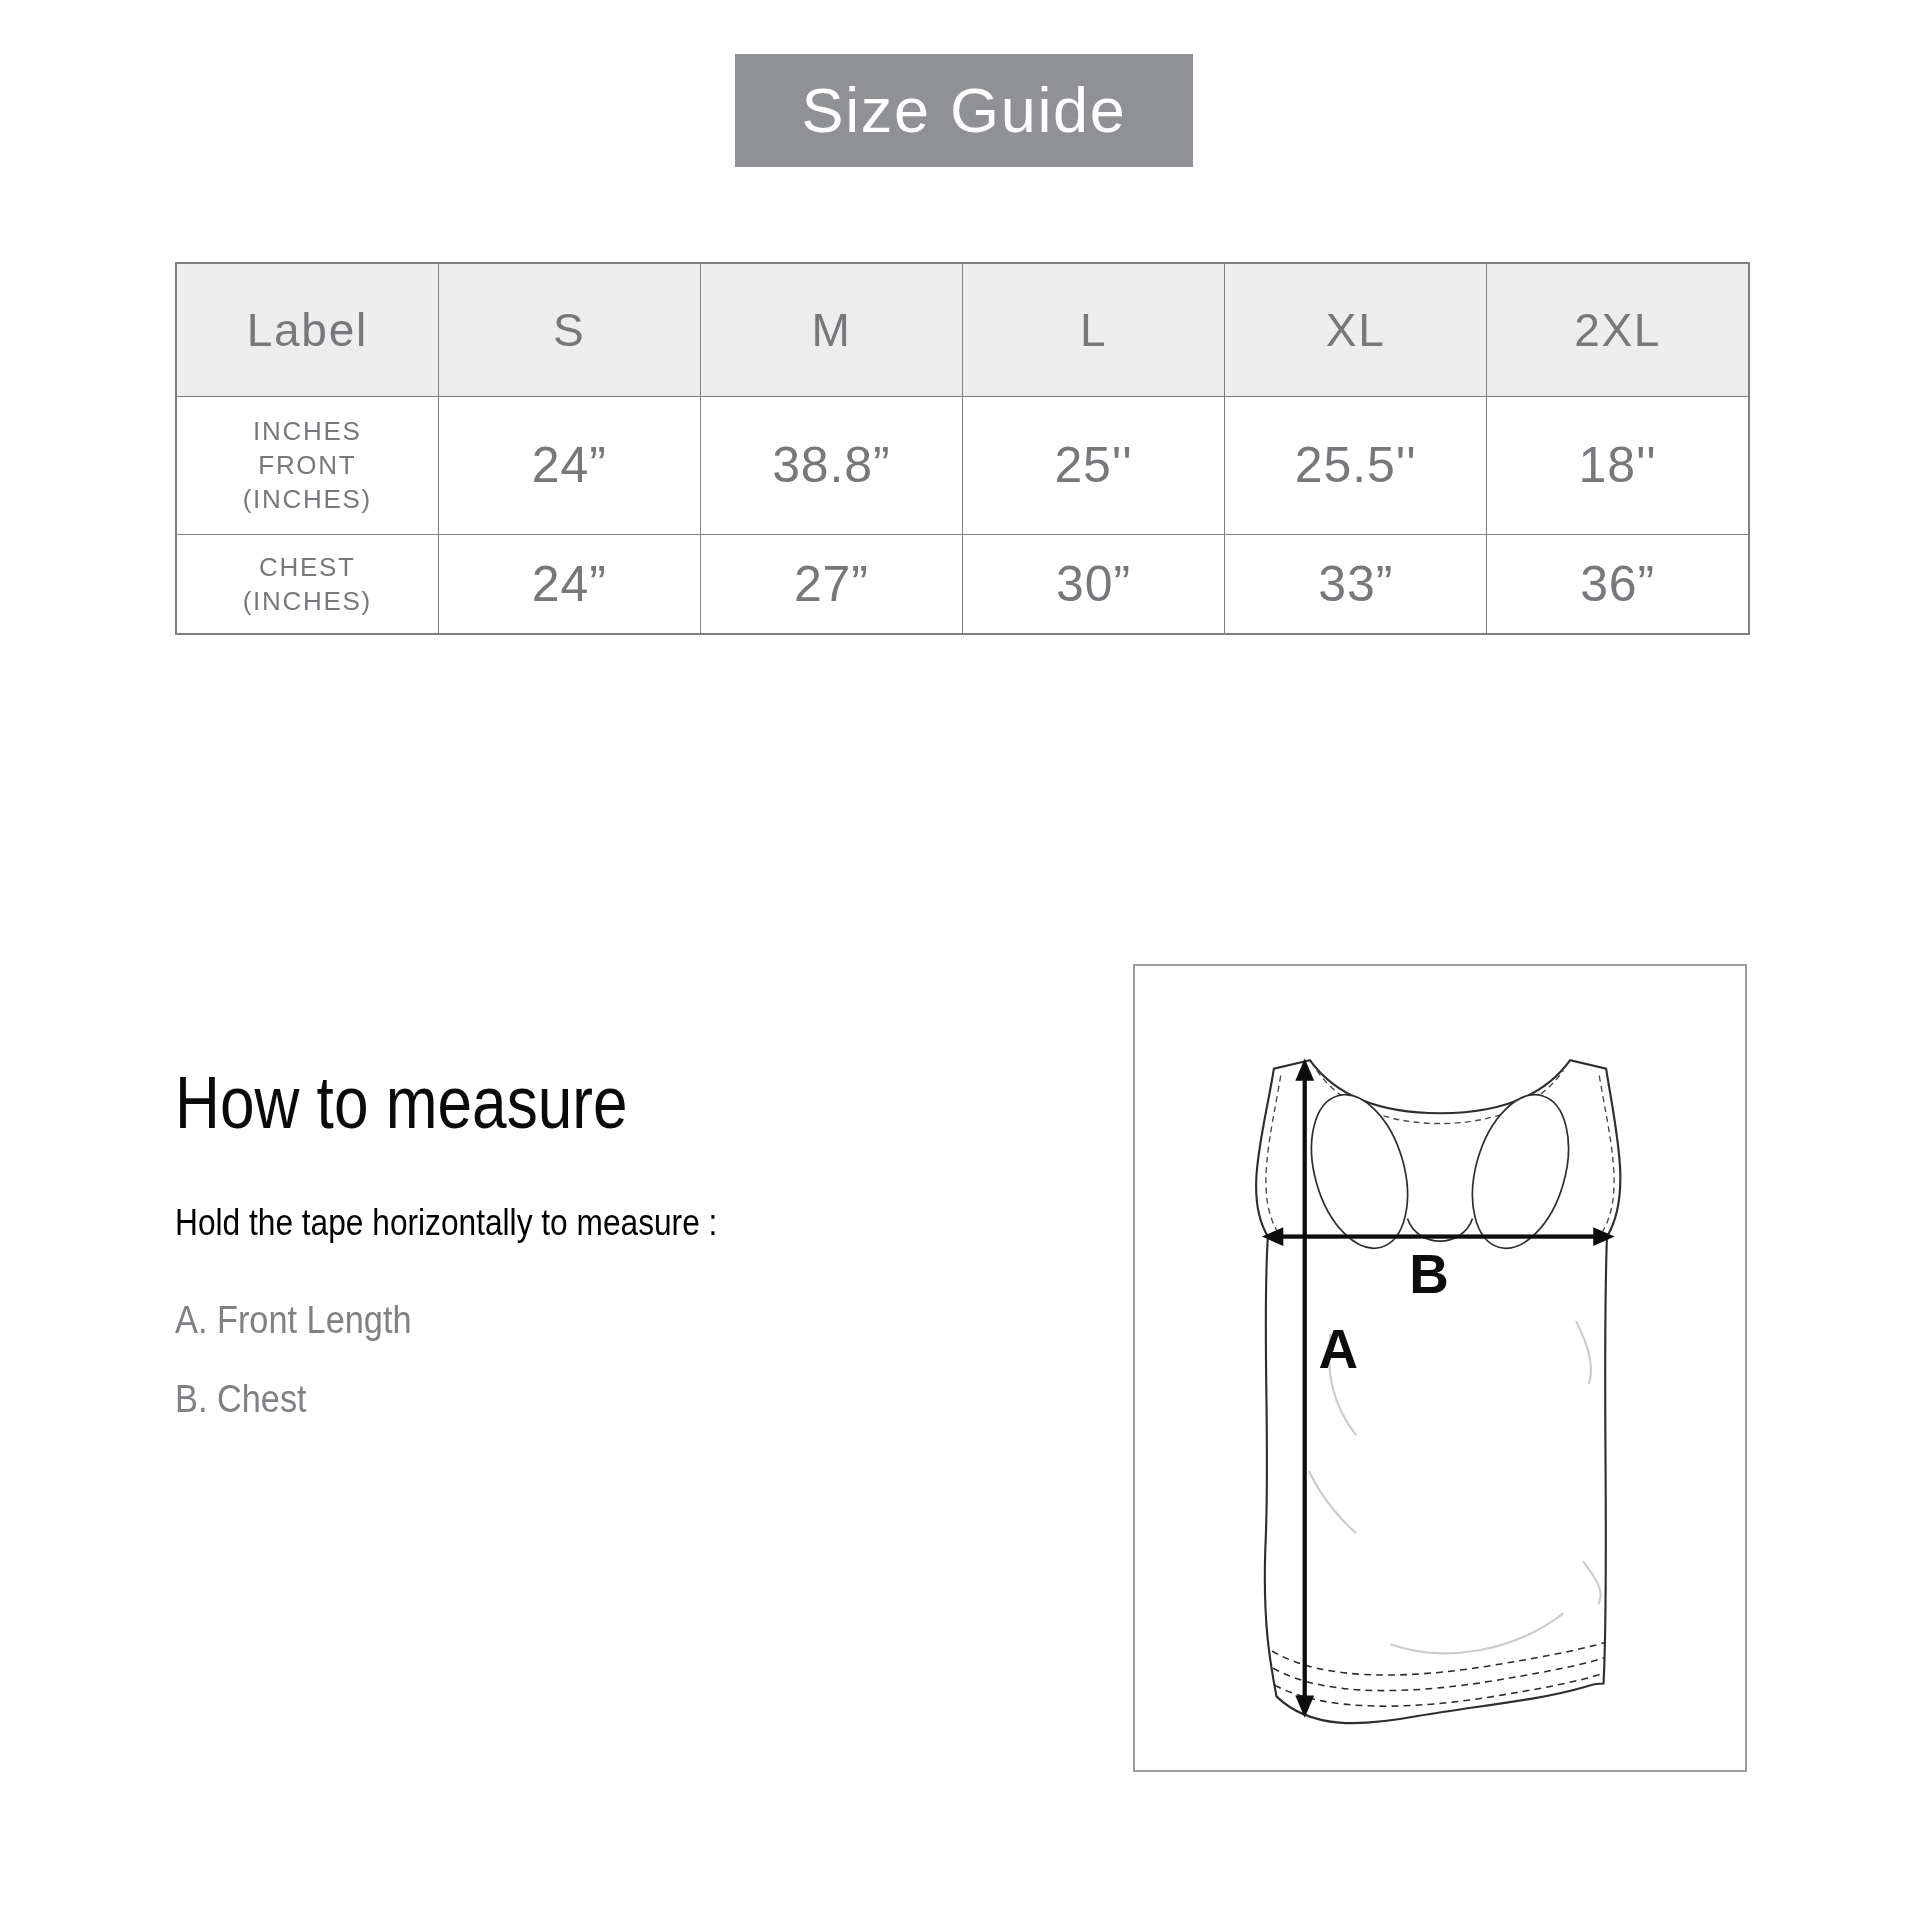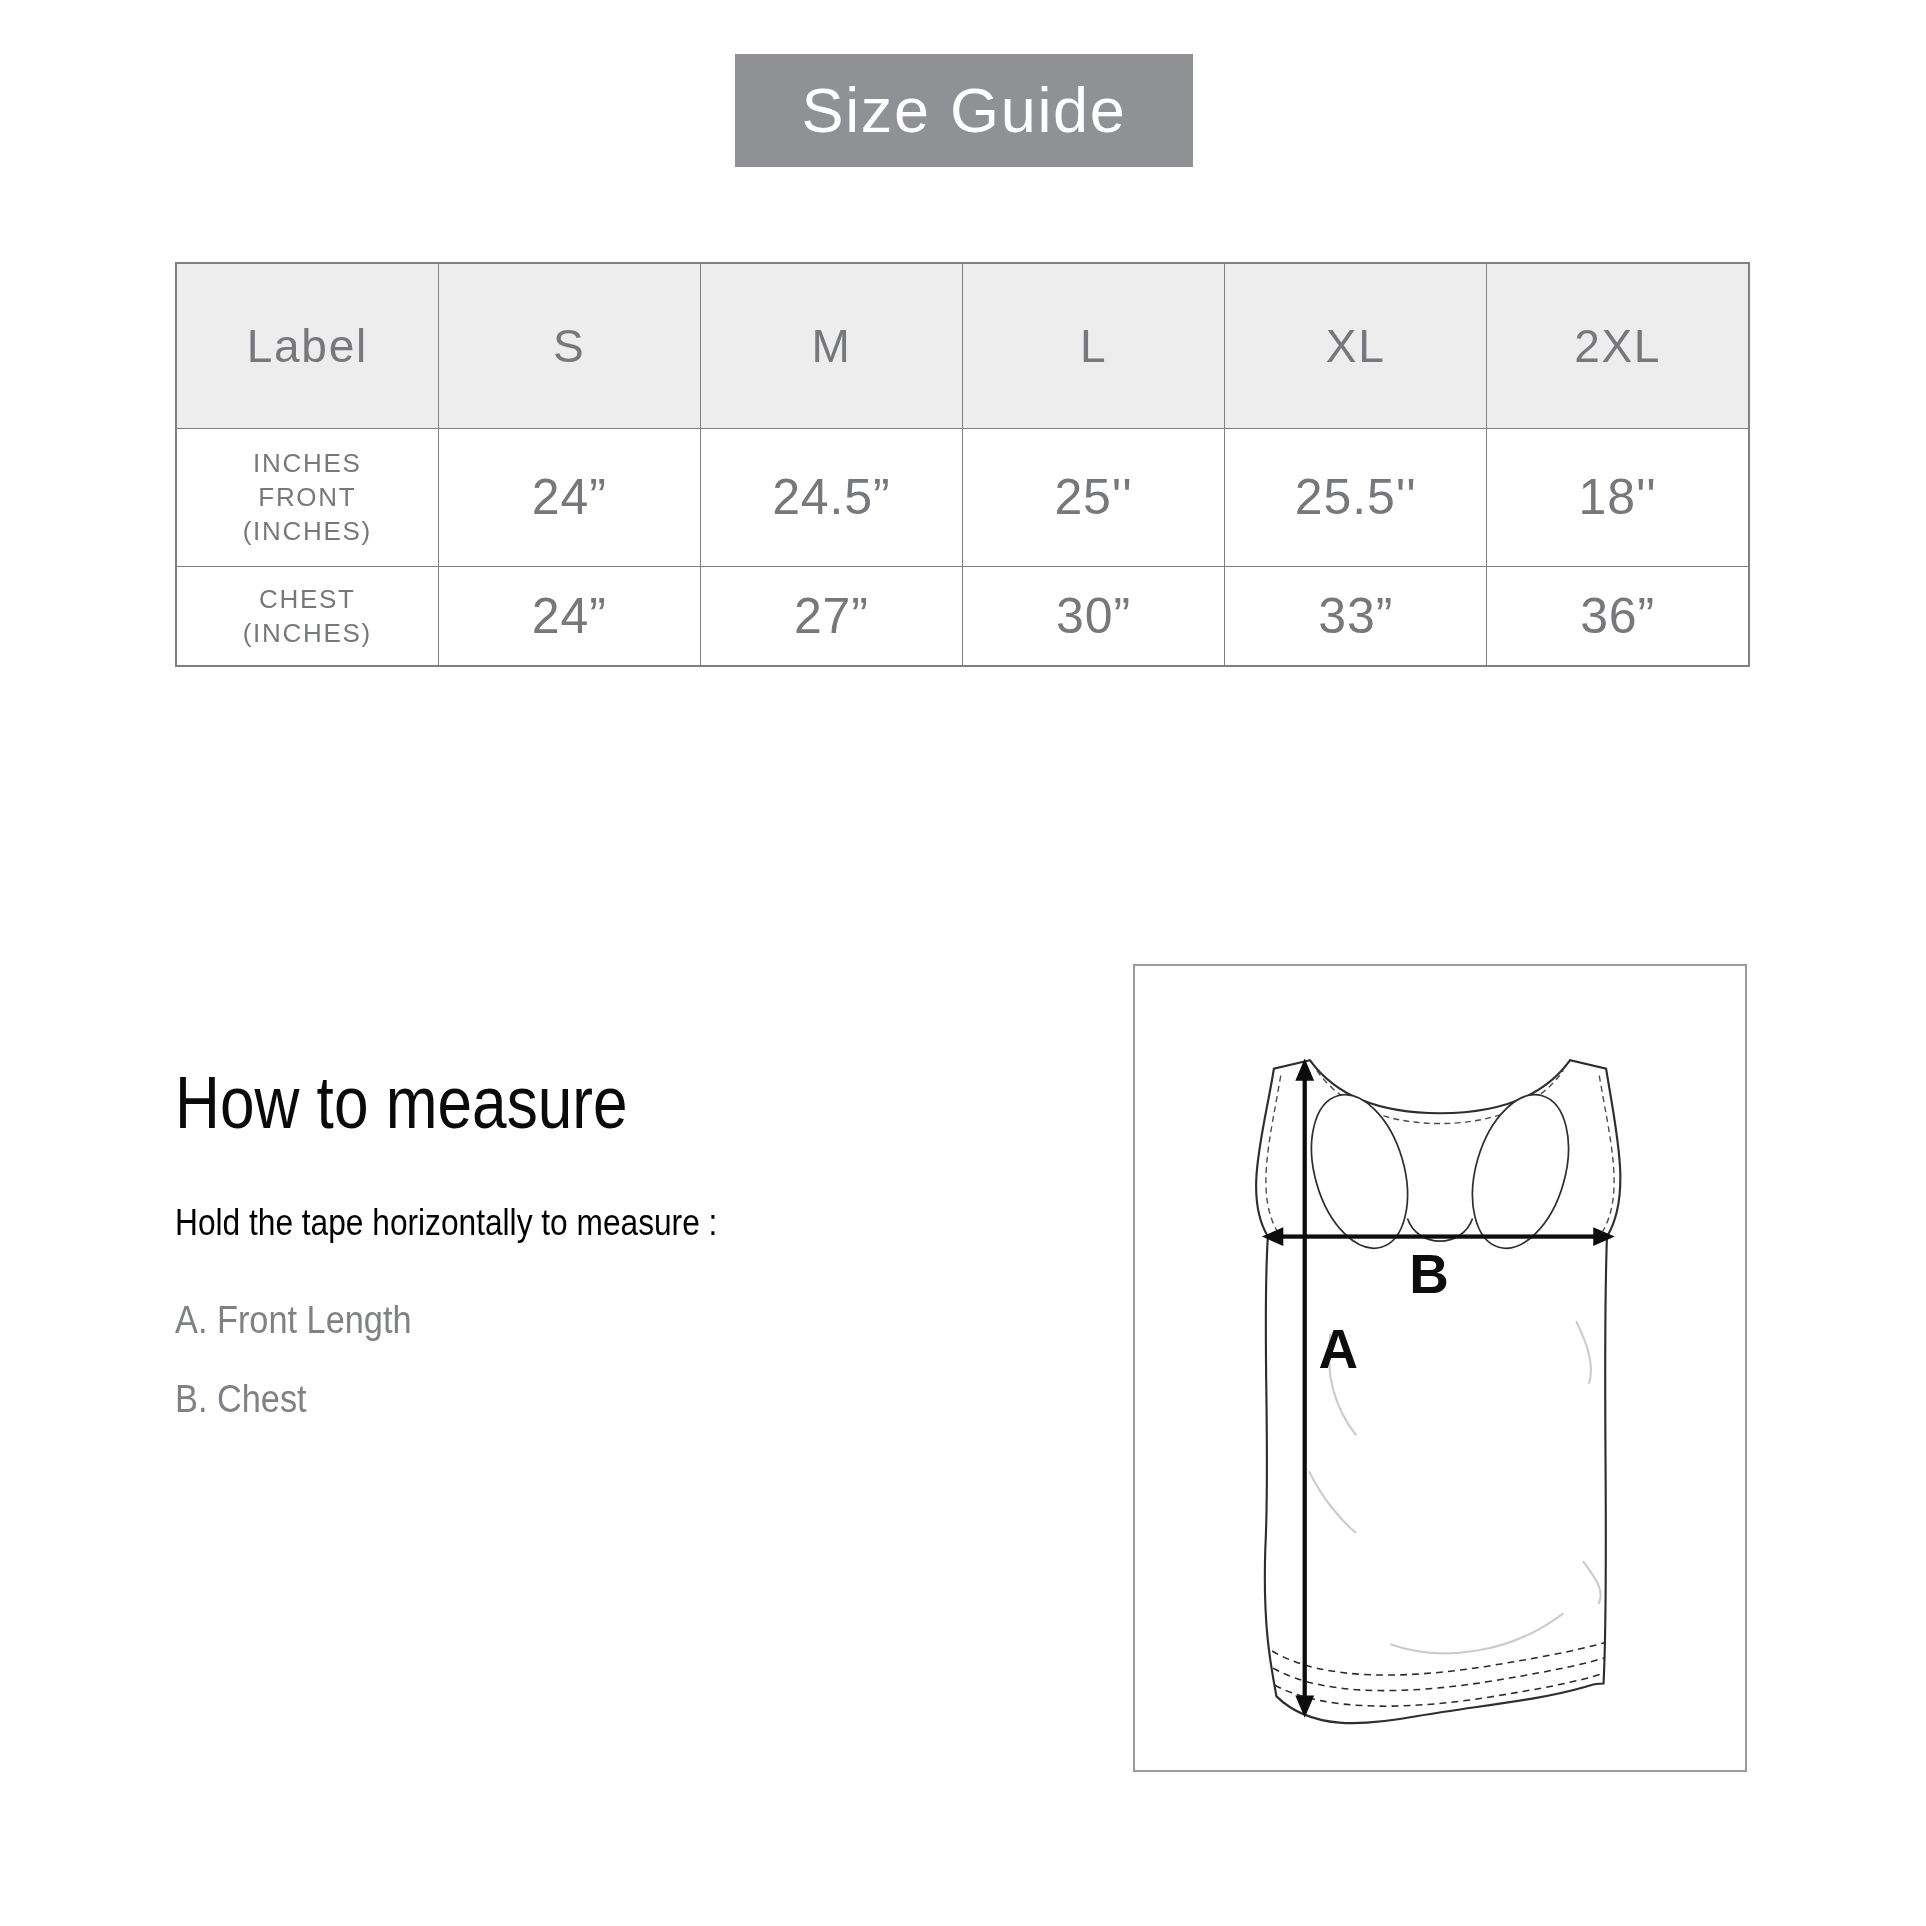--- a/index.html
+++ b/index.html
@@ -53,36 +53,36 @@
 </style>
 </head>
 <body>
 
 <div class="title-box" style="background:#8f9194;color:#ffffff;">
   <span>Size Guide</span>
 </div>
 
 <table class="size-table">
   <tbody>
-    <tr class="header-row" style="height:165px;border-radius:24px;">
+    <tr class="header-row" style="height:133px;border-radius:24px;">
       <td>Label</td>
       <td>S</td>
       <td>M</td>
       <td>L</td>
       <td>XL</td>
       <td>2XL</td>
     </tr>
     <tr style="height:138px;">
       <td class="rowlabel-cell">
         <span class="small-label">INCHES</span>
         <span class="small-label">FRONT</span>
         <span class="small-label">(INCHES)</span>
       </td>
       <td class="value-cell">24”</td>
-      <td class="value-cell">24.5”</td>
+      <td class="value-cell">38.8”</td>
       <td class="value-cell">25''</td>
       <td class="value-cell">25.5''</td>
       <td class="value-cell">18''</td>
     </tr>
     <tr style="height:100px;">
       <td class="rowlabel-cell">
         <span class="small-label">CHEST</span>
         <span class="small-label">(INCHES)</span>
       </td>
       <td class="value-cell">24”</td>

